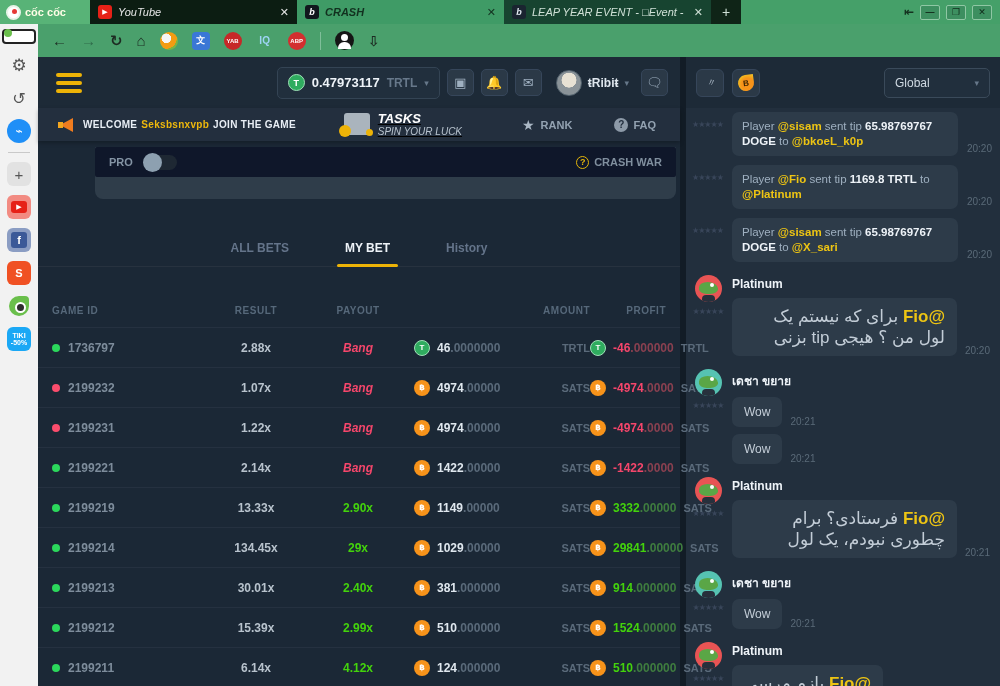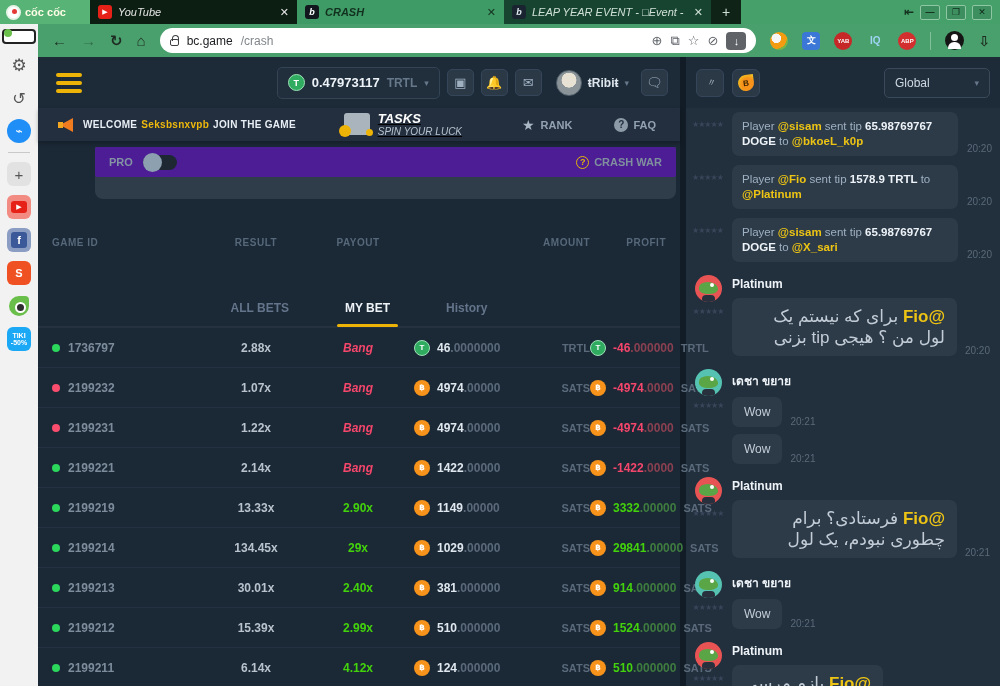--- a/index.html
+++ b/index.html
@@ -97,21 +97,21 @@
   .chest::before{content:"";position:absolute;left:-5px;bottom:-2px;width:12px;height:12px;background:#edb307;border-radius:50%;}
   .chest::after{content:"";position:absolute;right:-3px;bottom:-1px;width:7px;height:7px;background:#edb307;border-radius:50%;}
   #tasksblk .t1{color:#fff;font-size:13px;font-weight:bold;font-style:italic;line-height:1.1;}
   #tasksblk .t2{color:#b9c4cf;font-size:10px;font-style:italic;}
   #rankblk{margin-left:60px;display:flex;align-items:center;gap:6px;color:#93a2b1;font-size:11px;font-weight:bold;}
   #rankblk .star{color:#aab7c4;font-size:14px;}
   #faqblk{margin-left:42px;margin-right:14px;display:flex;align-items:center;gap:5px;color:#93a2b1;font-size:11px;font-weight:bold;}
   .qcirc{width:14px;height:14px;border-radius:50%;background:#8d9aa8;color:#232f3e;font-size:10px;font-weight:bold;display:flex;align-items:center;justify-content:center;}
   
   #gamepanel{margin:6px 4px 0 57px;height:52px;background:#2f3d4a;border-radius:0 0 8px 8px;}
-  #prorow{height:30px;background:#4c1d95;display:flex;align-items:center;padding:0 14px;border-radius:2px;}
+  #prorow{height:30px;background:#0f172a;display:flex;align-items:center;padding:0 14px;border-radius:2px;}
   #prorow .pro{color:#8494a4;font-size:11px;font-weight:bold;margin-right:10px;}
   .toggle{width:34px;height:15px;background:#1e2833;border-radius:8px;position:relative;}
   .toggle::after{content:"";position:absolute;left:0px;top:-2px;width:19px;height:19px;background:#8da0b0;border-radius:50%;}
   #crashwar{margin-left:auto;display:flex;align-items:center;gap:5px;color:#808f9e;font-size:11px;font-weight:bold;}
   .qy{width:13px;height:13px;border-radius:50%;border:1.5px solid #e3b50a;color:#e3b50a;font-size:9px;display:flex;align-items:center;justify-content:center;background:transparent;}
   
   #bettabs{margin-top:30px;height:38px;display:flex;justify-content:center;gap:52px;border-bottom:1px solid #27323f;}
   .btab{font-size:12px;font-weight:bold;color:#64748a;display:flex;align-items:center;position:relative;padding:0 2px;}
   .btab.active{color:#eef3f8;}
   .btab.active::after{content:"";position:absolute;left:-6px;right:-6px;bottom:-1px;height:3px;background:#edb307;border-radius:2px;}
@@ -195,31 +195,20 @@
     <span class="wc">❐</span>
     <span class="wc">✕</span>
   </div>
 </div>
 
 <div id="toolbar">
   <span class="navg">←</span>
   <span class="navg dim">→</span>
   <span class="navg">↻</span>
   <span class="navg">⌂</span>
-  <div id="addressbar">
-    <span class="lock"></span>
-    <span class="dom">bc.game</span>
-    <span class="pth">/crash</span>
-    <span class="spacer"></span>
-    <span class="abicon">⊕</span>
-    <span class="abicon">⧉</span>
-    <span class="abicon">☆</span>
-    <span class="abicon">⊘</span>
-    <span class="dlbtn">↓</span>
-  </div>
   <span class="ext cc"></span>
   <span class="ext tr">文</span>
   <span class="ext yab">YAB</span>
   <span class="ext iq">IQ</span>
   <span class="ext abp">ABP</span>
   <span class="vsep"></span>
   <span class="person"></span>
   <span class="dlarrow">⇩</span>
 </div>
 
@@ -297,33 +286,33 @@
       <div id="prorow">
         <span class="pro">PRO</span>
         <span class="toggle"></span>
         <span id="crashwar">
           <span class="qy">?</span>
           <span>CRASH WAR</span>
         </span>
       </div>
     </div>
 
+    <div id="bettabs">
+        <div class="btab">ALL BETS</div>
+        <div class="btab active">MY BET</div>
+        <div class="btab">History</div>
+      </div>
+
     <div id="thead">
       <span class="h1">GAME ID</span>
       <span class="h2">RESULT</span>
       <span class="h3">PAYOUT</span>
       <span class="h4">AMOUNT</span>
       <span class="h5">PROFIT</span>
     </div>
-
-    <div id="bettabs">
-        <div class="btab">ALL BETS</div>
-        <div class="btab active">MY BET</div>
-        <div class="btab">History</div>
-      </div>
     <div id="tbody">
         <div class="trow">
           <div class="c-id">
             <span class="dot g"></span>
             <span>1736797</span>
           </div>
           <div class="c-res">2.88x</div>
           <div class="c-pay bang">Bang</div>
           <div class="c-amt">
             <span class="coin t">T</span>
@@ -499,21 +488,21 @@
       </div>
     </div>
     <div id="cmsgs">
         <div class="tiprow">
           <span class="tipstars">★★★★★</span>
           <div class="tipbubble">Player <span class="mention">@sisam</span> sent tip <b>65.98769767 DOGE</b> to <span class="mention">@bkoeL_k0p</span></div>
           <span class="time">20:20</span>
         </div>
         <div class="tiprow">
           <span class="tipstars">★★★★★</span>
-          <div class="tipbubble">Player <span class="mention">@Fio</span> sent tip <b>1578.9 TRTL</b> to <span class="mention">@Platinum</span></div>
+          <div class="tipbubble">Player <span class="mention">@Fio</span> sent tip <b>1169.8 TRTL</b> to <span class="mention">@Platinum</span></div>
           <span class="time">20:20</span>
         </div>
         <div class="tiprow">
           <span class="tipstars">★★★★★</span>
           <div class="tipbubble">Player <span class="mention">@sisam</span> sent tip <b>65.98769767 DOGE</b> to <span class="mention">@X_sari</span></div>
           <span class="time">20:20</span>
         </div>
         <div class="umsg">
           <div class="ucol">
             <div class="cavatar" style="background: rgb(232, 84, 84);">

